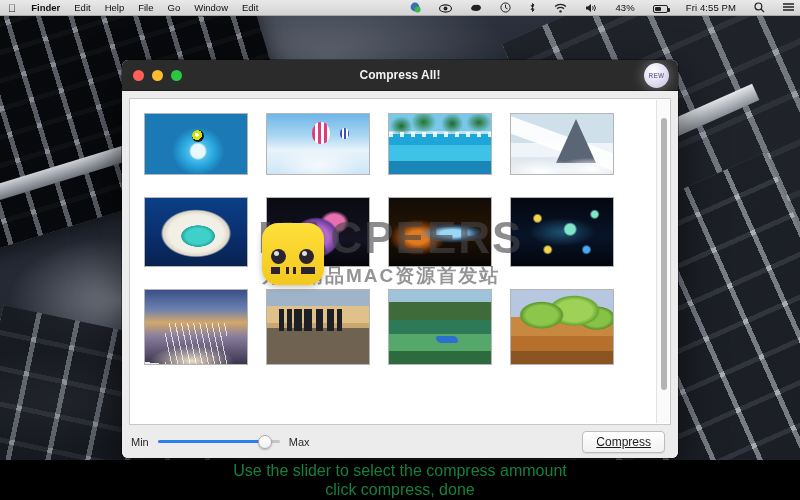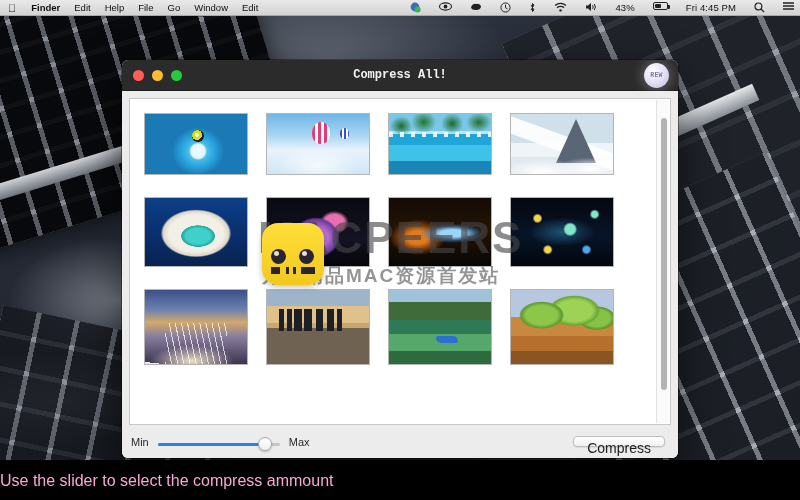--- a/index.html
+++ b/index.html
@@ -80,21 +80,21 @@
     background:linear-gradient(180deg,#e9e9e9,#d3d3d3);
     border-bottom:1px solid #a9a9a9;
     display:flex; align-items:center;
     font-size:9.5px; color:#101010;
     z-index:20;
   }
   .mb-left{ display:flex; align-items:center; gap:0; padding-left:6px; }
   .mb-item{ padding:0 7px; line-height:16px; white-space:nowrap; }
   .mb-item.bold{ font-weight:bold; }
   .apple{ font-size:11px; padding:0 8px 0 2px; line-height:16px; }
-  .mb-right{ margin-left:auto; display:flex; align-items:flex-start; gap:18px; padding-right:6px; }
+  .mb-right{ margin-left:auto; display:flex; align-items:flex-end; gap:18px; padding-right:6px; }
   .mbi{ display:inline-flex; align-items:center; justify-content:center; }
   .mb-clock{ font-size:9.5px; letter-spacing:.1px; }
   .batt{ display:inline-flex; align-items:center; gap:2px; }
   .batt-body{
     width:15px;height:8px;border:1px solid #222;border-radius:2px;
     position:relative; display:inline-block;
   }
   .batt-body:after{
     content:''; position:absolute; right:-3px; top:2px; width:2px; height:4px;
     background:#222; border-radius:0 1px 1px 0;
@@ -106,21 +106,20 @@
     position:absolute; left:122px; top:60px; width:556px; height:398px;
     border-radius:6px; overflow:hidden;
     box-shadow:0 16px 44px rgba(0,0,0,.62), 0 0 0 1px rgba(0,0,0,.35);
     z-index:30;
     background:#ececec;
   }
   #titlebar{
     height:31px; background:#2b2b2b;
     display:flex; align-items:center; position:relative;
     border-bottom:1px solid #1c1c1c;
-    font-family:Liberation Mono, monospace;
   }
   .lights{ display:flex; gap:8px; padding-left:11px; }
   .light{ width:11px; height:11px; border-radius:50%; }
   .l-close{ background:#ff5f57; }
   .l-min{ background:#febc2e; }
   .l-max{ background:#28c840; }
   #win-title{
     position:absolute; left:0; right:0; text-align:center;
     font-size:12px; color:#f2f2f2; font-weight:600; pointer-events:none;
   }
@@ -315,50 +314,51 @@
     position:absolute; right:1px; top:1px; bottom:1px; width:13px;
     background:#fafafa; border-left:1px solid #e2e2e2;
   }
   #vthumb{
     position:absolute; left:4px; top:18px; width:6px; height:272px;
     background:#b4b4b4; border-radius:3px;
   }
 
   
   #bottombar{
-    height:33px; display:flex; padding:11px 2px;
+    height:33px; display:flex; align-items:center; padding:11px 2px;
   }
   .bb-label{ font-size:11px; color:#2a2a2a; }
   #slider{
     position:relative; width:122px; height:16px; margin:0 9px;
     display:flex; align-items:center;
   }
   .track{ position:absolute; left:0; right:0; height:3px; border-radius:2px; background:#c6c6c6; }
   .track-fill{ position:absolute; left:0; width:88%; height:3px; border-radius:2px; background:#2e7ef0; }
   .knob{
     position:absolute; left:88%; margin-left:-7px;
     width:14px; height:14px; border-radius:50%;
     background:linear-gradient(180deg,#ffffff,#f0f0f0);
     border:1px solid #a8a8a8;
     box-shadow:0 1px 2px rgba(0,0,0,.25);
   }
   #compress-btn{
     margin-left:auto; margin-right:4px;
-    font-size:14px; color:#1c1c1c;
+    font-size:12px; color:#1c1c1c;
     background:linear-gradient(180deg,#ffffff,#f1f1f1);
     border:1px solid #bdbdbd; border-radius:4px;
     padding:3px 13px;
     box-shadow:0 1px 1px rgba(0,0,0,.08);
+    text-decoration:underline;
   }
 
   
   #caption{
     position:absolute; left:0; bottom:0; width:800px; height:40px;
-    background:#000; color:#f9a8d4;
-    display:flex; flex-direction:row; align-items:center; justify-content:space-between;
+    background:#000; color:#15803d;
+    display:flex; flex-direction:column; align-items:center; justify-content:center;
     font-size:16px; line-height:19px; font-weight:500;
     z-index:40;
   }
 </style>
 </head>
 <body>
 
 <div id="desktop">
   <div class="clouds"></div>
   <div class="panel-left"></div>
@@ -421,21 +421,21 @@
           <path d="M1 3.5h2L6 1v8L3 6.5H1z" fill="#222"></path>
           <path d="M7.6 3.2a3 3 0 0 1 0 3.6M9.3 2a5 5 0 0 1 0 6" stroke="#222" stroke-width="1" fill="none"></path>
         </svg>
     </span>
     <span class="mb-clock">43%</span>
     <span class="batt">
       <span class="batt-body">
           <span class="batt-fill"></span>
         </span>
     </span>
-    <span class="mb-clock">Fri 4:45 PM</span>
+    <span class="mb-clock">Fri 4:55 PM</span>
     <span class="mbi">
       <svg width="11" height="11" viewBox="0 0 11 11">
           <circle cx="4.4" cy="4.4" r="3.4" fill="none" stroke="#222" stroke-width="1.2"></circle>
           <path d="M7 7l3 3" stroke="#222" stroke-width="1.2"></path>
         </svg>
     </span>
     <span class="mbi">
       <svg width="11" height="10" viewBox="0 0 11 10">
           <path d="M0 1h11M0 4h11M0 7h11" stroke="#222" stroke-width="1.3"></path>
           <circle cx="1" cy="1" r="0"></circle>
@@ -508,13 +508,14 @@
       </div>
       <span class="bb-label">Max</span>
       <button id="compress-btn">Compress</button>
     </div>
 
   </div>
 </div>
 
 <div id="caption">
   <div>Use the slider to select the compress ammount</div>
+  <div>click compress, done</div>
 </div>
 
 </body></html>

